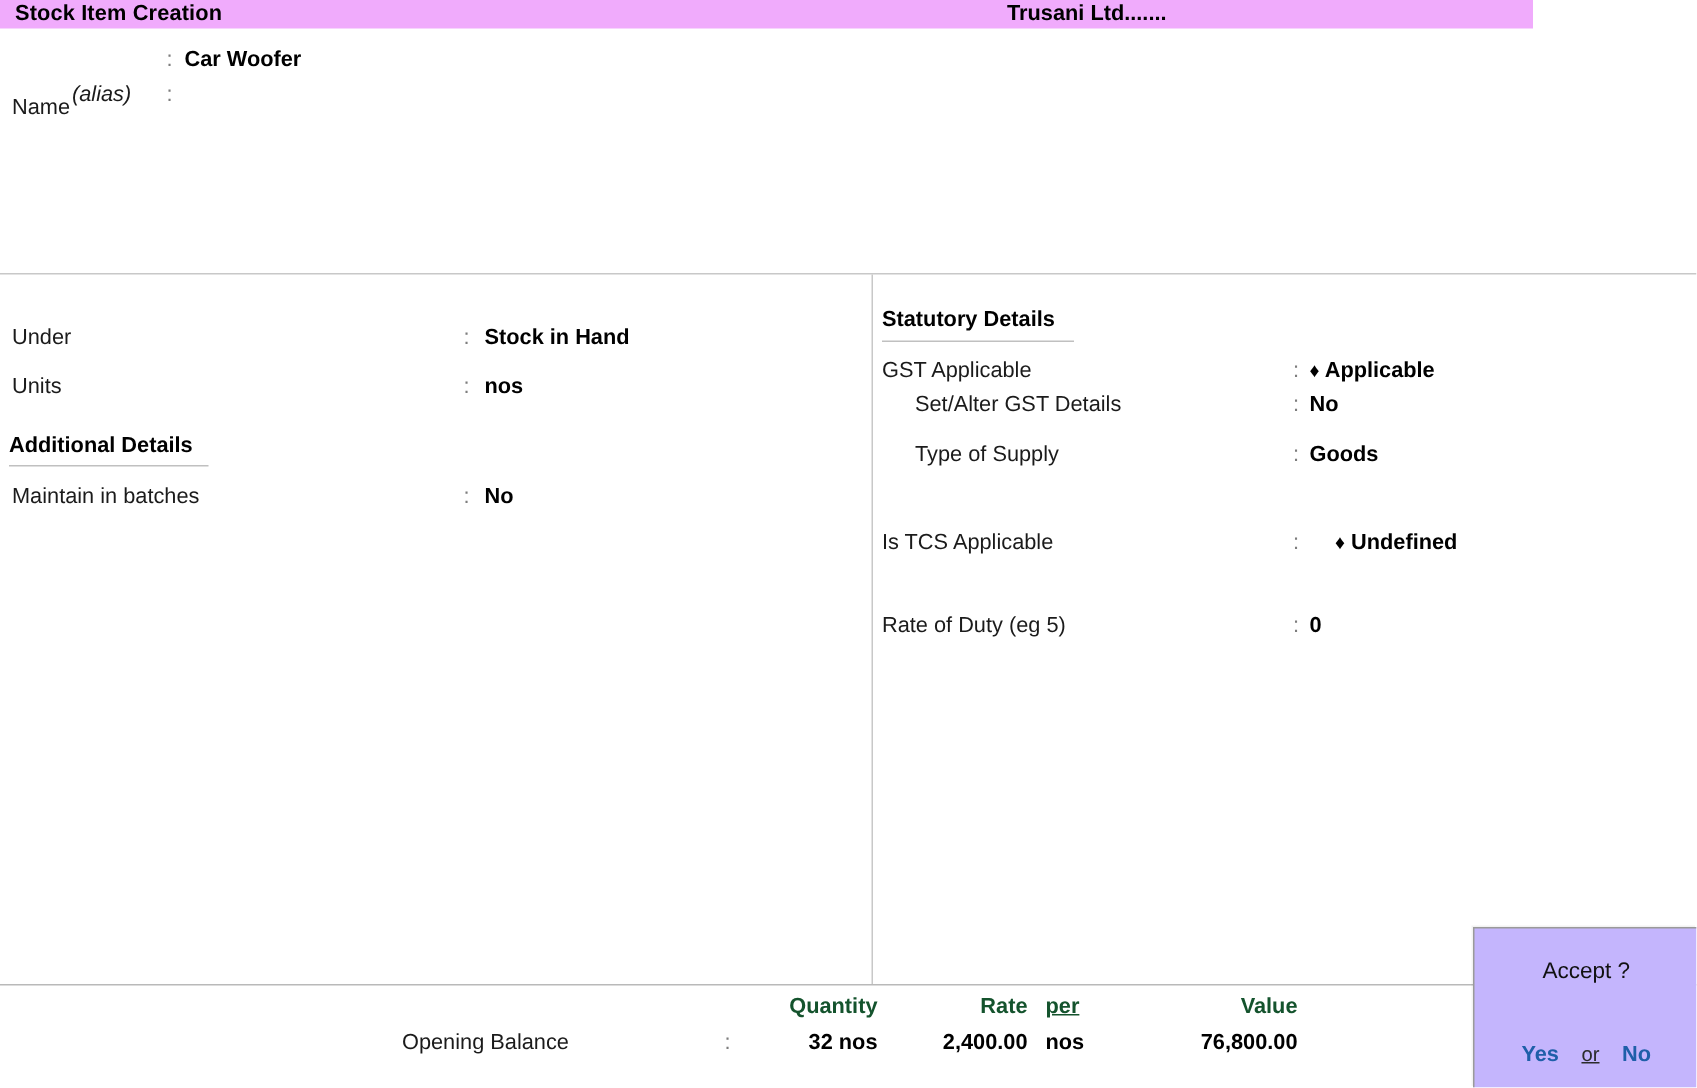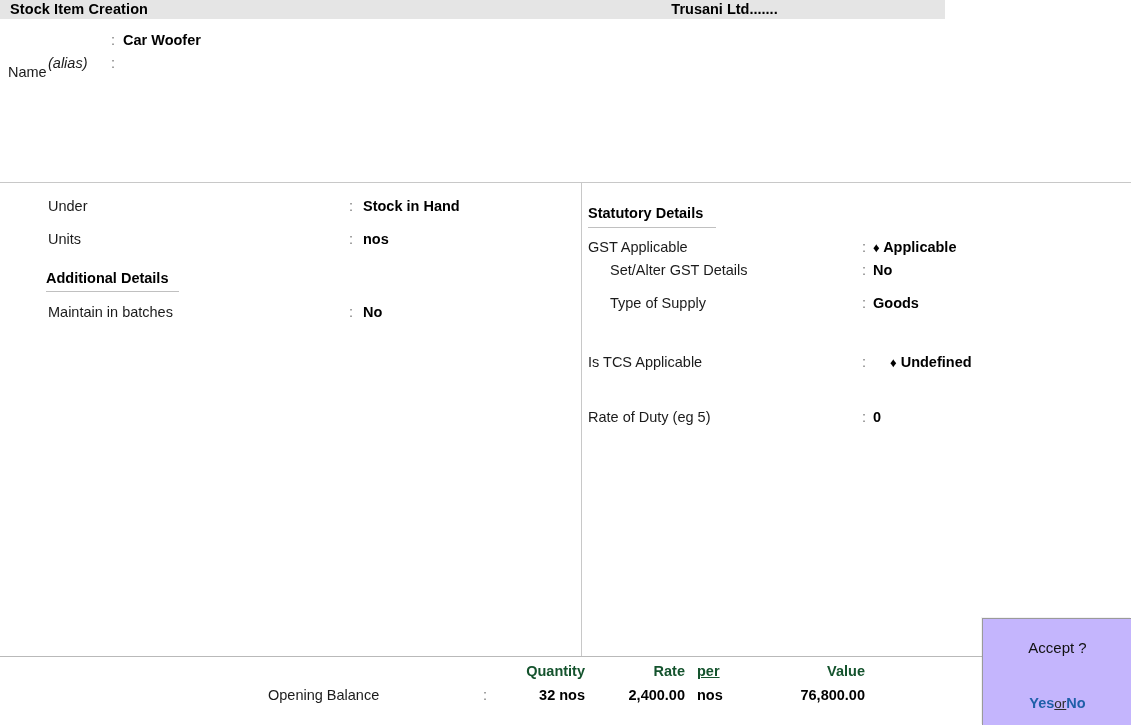--- a/index.html
+++ b/index.html
@@ -15,22 +15,22 @@
     font-family: "Liberation Sans", sans-serif;
     font-size: 14.5px;
     color: #000000;
     -webkit-font-smoothing: antialiased;
   }
 
   
   .titlebar {
     position: absolute;
     left: 0; top: 0;
-    width: 945px; height: 19px;
-    background: #e5e5e5;
+    width: 1022px; height: 19px;
+    background: #f0abfc;
     box-sizing: border-box;
   }
   .titlebar .screen-title {
     position: absolute;
     left: 10px; top: 1px;
     font-weight: bold;
     font-size: 14.5px;
     color: #000;
     letter-spacing: 0.1px;
   }
@@ -66,21 +66,21 @@
 
   
   .v-div {
     position: absolute;
     left: 581px; top: 183px;
     width: 1px; height: 473px;
     background: #c8c8c8;
   }
 
   
-  .panel-left  { position: absolute; left: 0;   top: 174px; width: 581px; height: 473px; margin-left: 40px; }
+  .panel-left  { position: absolute; left: 0;   top: 193px; width: 581px; height: 473px; }
   .panel-right { position: absolute; left: 582px; top: 183px; width: 549px; height: 473px; }
 
   .section-head {
     position: absolute;
     font-weight: bold;
     font-size: 14.5px;
     color: #000;
     white-space: nowrap;
   }
   .section-underline {
@@ -159,21 +159,21 @@
     white-space: nowrap;
   }
   .accept-actions .yn {
     font-weight: bold;
     font-size: 14.5px;
     color: #1f5fa9;
   }
   .accept-actions .orw {
     font-size: 13.5px;
     color: #2b2b2b;
-    padding: 0 0;
+    padding: 0 15px;
     text-decoration: underline;
   }
 </style>
 </head>
 <body>
 
 <div class="titlebar">
   <div class="screen-title">Stock Item Creation</div>
   <div class="company-title">Trusani Ltd.......</div>
 </div>

